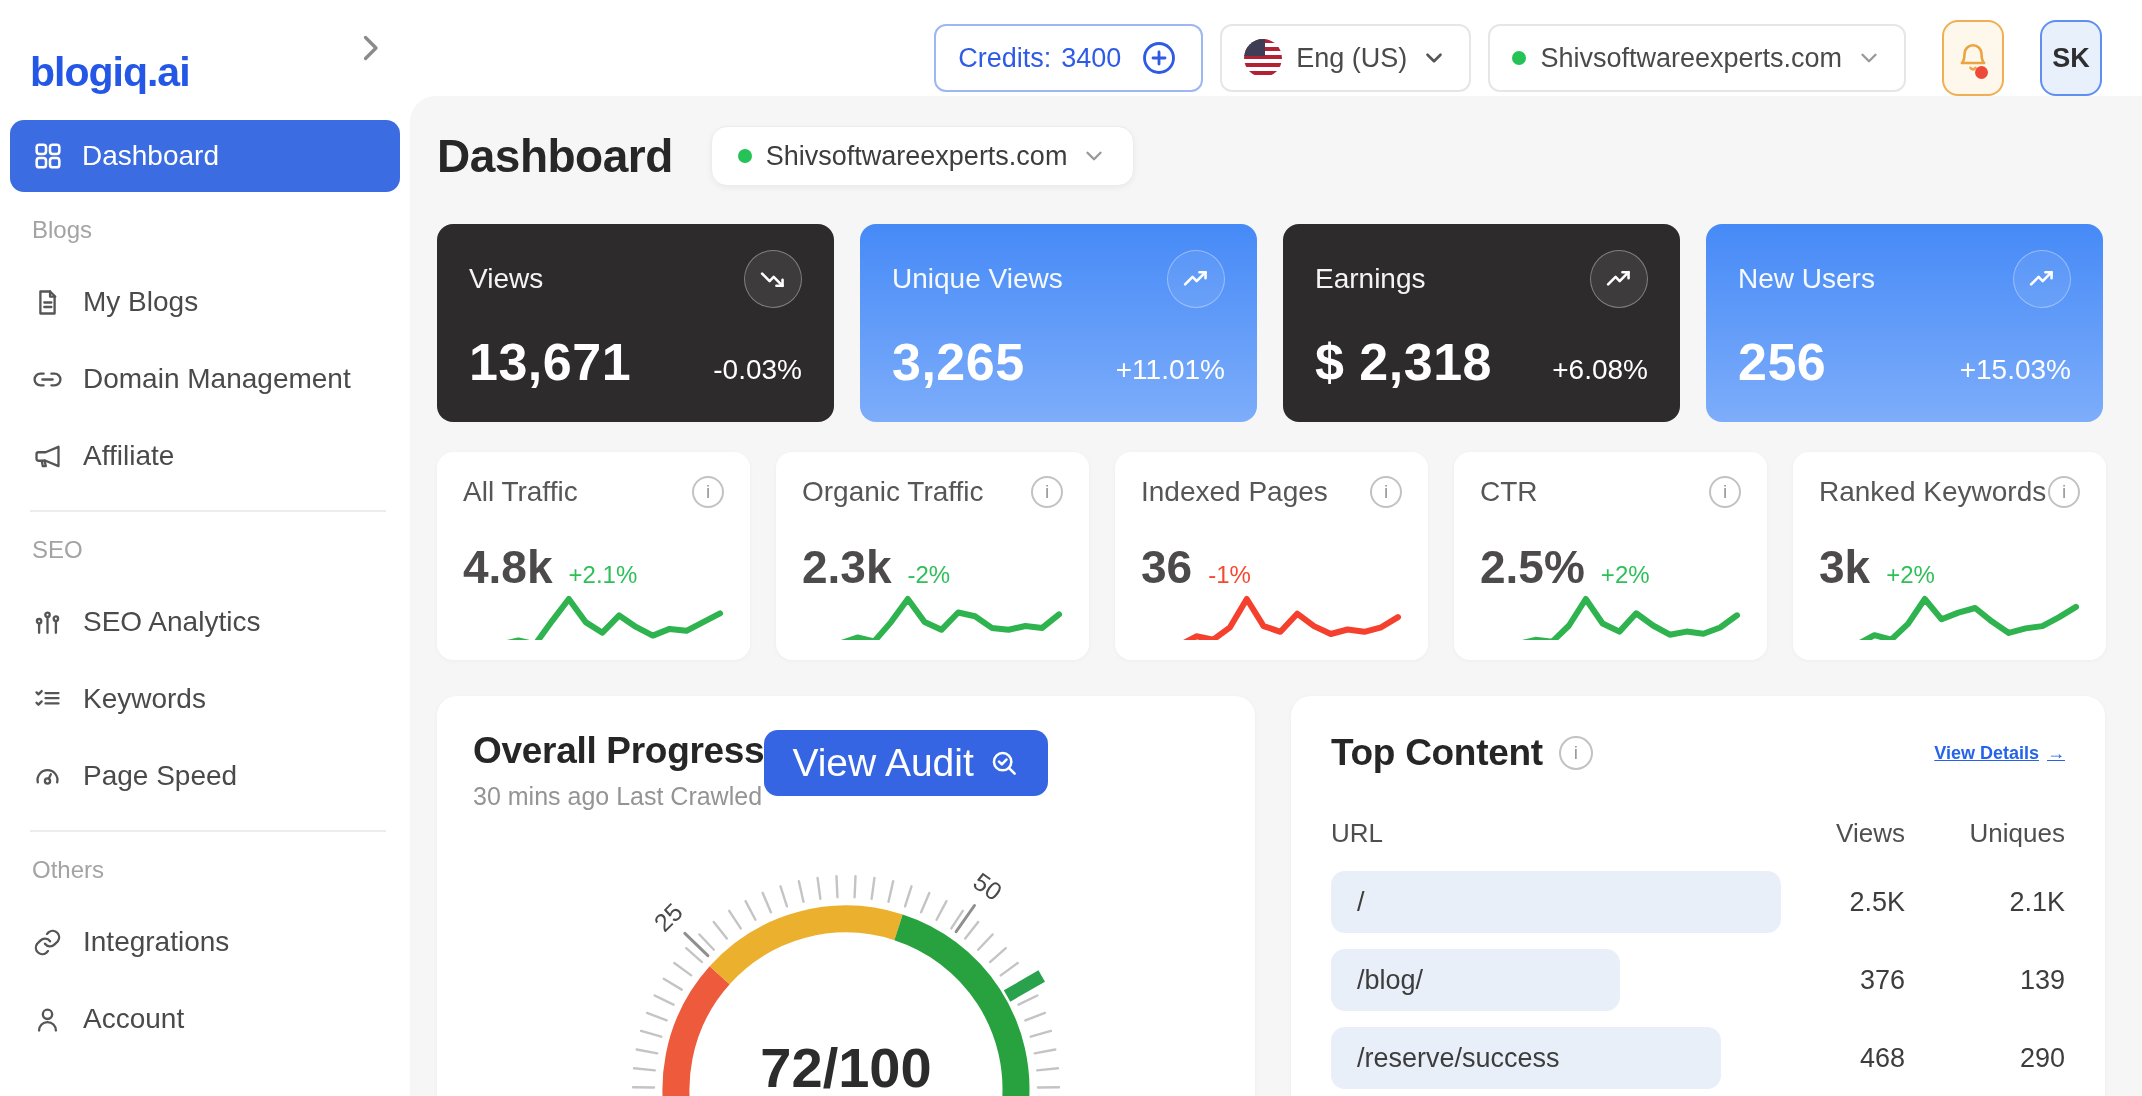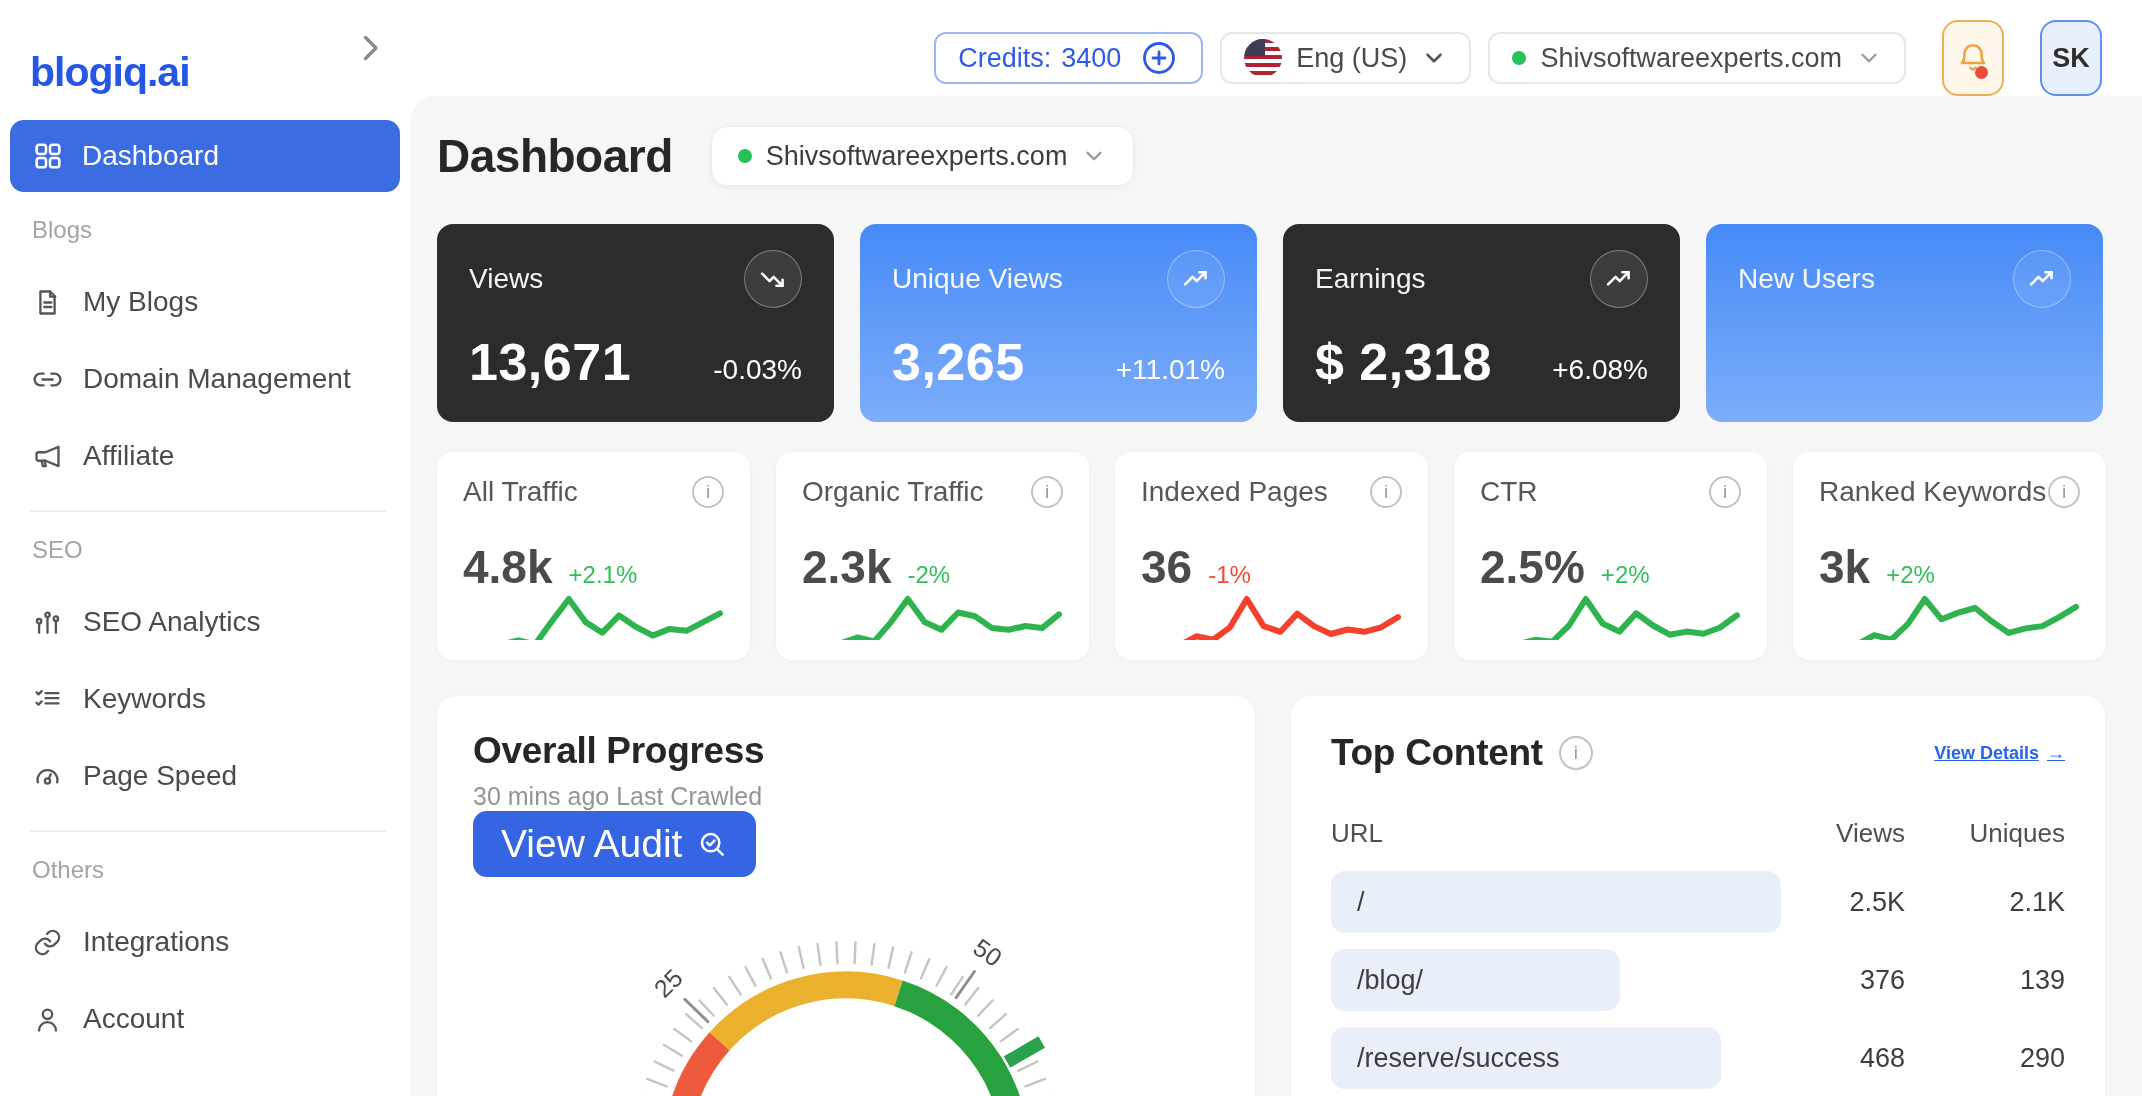--- a/index.html
+++ b/index.html
@@ -4,21 +4,21 @@
 <style>
   * { margin:0; padding:0; box-sizing:border-box; }
   html,body { width:2142px; height:1096px; overflow:hidden; }
   body { font-family:"Liberation Sans","DejaVu Sans",sans-serif; background:#ffffff; position:relative; color:#3d3d3d; }
 
   
   .topbar { position:absolute; top:0; left:0; right:0; height:96px; background:#fff; display:flex; align-items:flex-end; padding:0 40px 0 30px; z-index:5; }
   .logo { font-size:41px; font-weight:bold; color:#2457e6; letter-spacing:-1px; }
   .collapse-btn { position:absolute; left:352px; top:30px; width:36px; height:36px; color:#8a8a8a; cursor:pointer; }
   .top-right { margin-left:auto; display:flex; align-items:center; gap:17px; }
-  .pill { height:52px; background:#fff; border:2px solid #e6e6e6; border-radius:12px; display:flex; align-items:center; padding:0 22px; gap:14px; font-size:27px; color:#4a4a4a; cursor:pointer; }
+  .pill { height:68px; background:#fff; border:2px solid #e6e6e6; border-radius:12px; display:flex; align-items:center; padding:0 22px; gap:14px; font-size:27px; color:#4a4a4a; cursor:pointer; }
   .credits-pill { border-color:#9db7f2; color:#2e5be6; font-weight:500; gap:10px; }
   .credits-pill .plus { width:40px; height:40px; margin-left:8px; color:#2e5be6; }
   .flag { width:38px; height:38px; border-radius:50%; overflow:hidden; position:relative; background:repeating-linear-gradient(#b22234 0 4px,#ffffff 4px 8px); flex:0 0 auto; }
   .flag::before { content:""; position:absolute; left:0; top:0; width:55%; height:45%; background:#3f3d55; }
   .chev { width:26px; height:26px; color:#555; }
   .dot { width:14px; height:14px; border-radius:50%; background:#24c257; flex:0 0 auto; }
   .icon-sq { width:62px; height:76px; border-radius:16px; display:flex; align-items:center; justify-content:center; cursor:pointer;margin-left:19px; }
   .bell-sq { border:2.5px solid #efaf52; background:#fdf7ec; color:#eda33f; position:relative; }
   .bell-sq svg { width:34px; height:34px; }
   .bell-dot { position:absolute; right:14px; bottom:15px; width:13px; height:13px; border-radius:50%; background:#ee4a38; }
@@ -59,21 +59,21 @@
   .metric-mid { display:flex; align-items:baseline; gap:16px; margin-top:32px; }
   .metric-value { font-size:46px; font-weight:bold; color:#4c4a4a; }
   .metric-change { font-size:24px; font-weight:500; }
   .metric-change.green { color:#2fbf58; }
   .metric-change.red { color:#f44b30; }
   .spark { margin-top:auto; }
 
   .panel-row { display:flex; gap:36px; align-items:flex-start; }
   .panel { background:#fff; border-radius:20px; box-shadow:0 1px 4px rgba(0,0,0,.04); }
   .op-panel { width:818px; height:580px; padding:34px 36px; }
-  .op-head { display:flex; justify-content:space-between; align-items:flex-start;flex-direction:column; }
+  .op-head { display:flex; align-items:flex-start; }
   .panel-title { font-size:37px; font-weight:bold; color:#262626; letter-spacing:-0.3px; }
   .op-sub { font-size:25px; color:#949494; margin-top:10px; }
   .audit-btn { height:66px; background:#3565e3; color:#fff; border:none; border-radius:14px; font-size:39px; font-family:inherit; display:flex; align-items:center; gap:14px; padding:0 28px; cursor:pointer; }
   .audit-btn svg { width:32px; height:32px; }
   .gauge-wrap { position:relative; width:560px; margin:26px auto 0; }
   .gauge-score { position:absolute; left:0; right:0; top:198px; text-align:center; font-size:56px; font-weight:bold; color:#2c2c2c; }
 
   .tc-panel { flex:1; height:580px; padding:36px 40px; }
   .tc-head { display:flex; justify-content:space-between; align-items:center; }
   .tc-title-grp { display:flex; align-items:center; gap:16px; }
@@ -289,20 +289,24 @@
     </div>
     <div class="stat-card blue">
       <div class="stat-top">
         <span class="stat-label">New Users</span>
         <span class="trend-btn">
           <svg viewBox="0 0 22 22" fill="none" stroke="currentColor" stroke-width="1.9" stroke-linecap="round" stroke-linejoin="round">
               <polyline points="3 15 8.5 9.5 11.5 12.5 18 6"></polyline>
               <polyline points="13.5 6 18 6 18 10.5"></polyline>
             </svg>
         </span>
+      </div>
+      <div class="stat-bottom">
+        <span class="stat-value">256</span>
+        <span class="stat-change">+15.03%</span>
       </div>
     </div>
   </div>
 
   <div class="metric-row">
     <div class="metric-card">
       <div class="metric-top">
         <span class="metric-label">All Traffic</span>
         <span class="info-i">i</span>
       </div>

